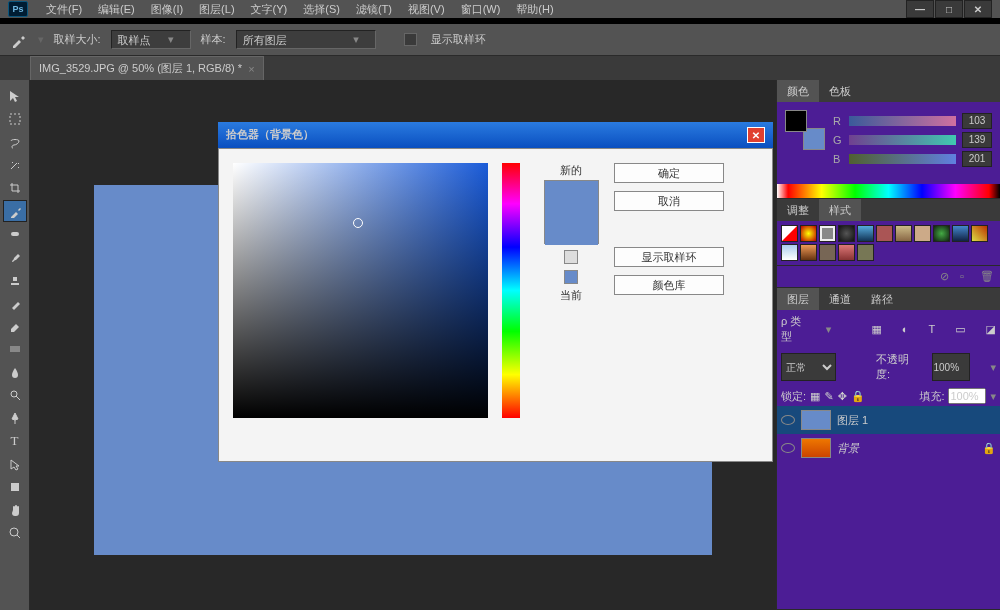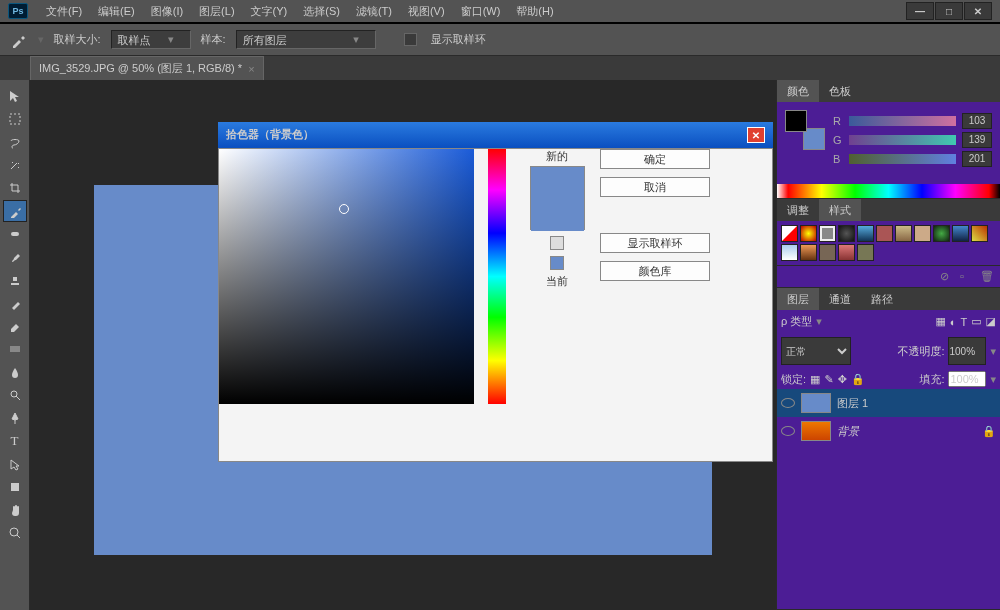--- a/index.html
+++ b/index.html
@@ -1,17 +1,17 @@
 <!DOCTYPE html>
 <html><head>
 <meta charset="utf-8">
 <style>
 *{margin:0;padding:0;box-sizing:border-box;font-family:"Microsoft YaHei",Tahoma,sans-serif;font-size:11px;color:#ccc;user-select:none}
 body{width:1000px;height:610px;background:#535353;overflow:hidden;position:relative}
-.menubar{height:24px;background:#535353;display:flex;align-items:center;padding:0 8px;border-bottom:2px solid #000000}
+.menubar{height:24px;background:#535353;display:flex;align-items:center;padding:0 8px;border-bottom:6px solid #000000}
 .ps-logo{width:20px;height:16px;background:#001d33;border:1px solid #0a567d;border-radius:2px;display:flex;align-items:center;justify-content:center;font-size:9px;color:#6fb7e0;font-weight:bold;margin-right:10px}
 .menu-item{padding:3px 8px;cursor:default;font-size:11px}
 .winctrl{margin-left:auto;display:flex;gap:0}
 .winbtn{width:28px;height:18px;background:#3a3a3a;border:1px solid #222;display:flex;align-items:center;justify-content:center;font-size:10px;font-weight:bold;margin-left:1px}
 .optbar{height:32px;background:#535353;display:flex;align-items:center;padding:0 10px;gap:10px;border-bottom:1px solid #2a2a2a}
 .eyedrop-small{width:18px;height:18px;display:inline-block}
 .opt-label{font-size:11px}
 .opt-select{background:#3d3d3d;border:1px solid #222;border-right:1px solid #666;border-bottom:1px solid #666;color:#ccc;padding:2px 16px 2px 6px;font-size:11px;height:19px;min-width:80px}
 .opt-check{width:13px;height:13px;border:1px solid #666;background:#3a3a3a;display:inline-block;vertical-align:middle;margin-right:4px}
 .tabbar{height:24px;background:#3a3a3a;display:flex;align-items:flex-end;padding-left:30px}
@@ -36,31 +36,31 @@
 .slider-row{display:flex;align-items:center;gap:6px;margin:3px 0}
 .slider-row .lbl{width:10px;color:#aaa}
 .slider-row .trk{flex:1;height:10px}
 .slider-row .trk.r{background:linear-gradient(90deg,#3a5a9a,#d070a0)}
 .slider-row .trk.g{background:linear-gradient(90deg,#704090,#40c8b0)}
 .slider-row .trk.b{background:linear-gradient(90deg,#506030,#6080e0)}
 .slider-row .val{width:30px;height:16px;background:#3a3a3a;border:1px solid #222;text-align:center;font-size:10px;line-height:14px}
 .spectrum{height:14px;margin-top:6px;background:linear-gradient(90deg,#fff 0,#f00 5%,#ff0 20%,#0f0 35%,#0ff 50%,#00f 65%,#f0f 80%,#f00 95%,#000 100%)}
 .swatches-grid{display:grid;grid-template-columns:repeat(11,17px);gap:2px;padding:4px}
 .sw{width:17px;height:17px;border:1px solid #222}
-.layers-opts{display:flex;gap:4px;align-items:center;padding:4px;font-size:10px}
+.layers-opts{display:flex;gap:20px;align-items:center;padding:4px;font-size:10px}
 .layers-opts select,.layers-opts input{background:#3a3a3a;border:1px solid #222;color:#ccc;font-size:10px;height:28px}
 .layer-row{display:flex;align-items:center;height:28px;padding:0 4px;gap:6px}
 .layer-row.active{background:#17497c}
 .eye{width:14px;height:10px;border:1px solid #888;border-radius:50%}
 .thumb{width:30px;height:20px;border:1px solid #888}
 
 .picker{position:absolute;left:218px;top:122px;width:555px;height:340px;z-index:100}
 .picker-title{height:26px;background:linear-gradient(180deg,#2a7be0,#0a4fc0);color:#fff;font-weight:bold;font-size:12px;padding:5px 8px;display:flex;justify-content:space-between}
 .picker-close{width:18px;height:16px;background:#e04030;border:1px solid #fff;color:#fff;display:flex;align-items:center;justify-content:center;font-size:10px;font-weight:bold}
-.picker-body{background:#f4f4f4;border:1px solid #888;height:314px;display:flex;gap:8px}
+.picker-body{background:#f4f4f4;border:1px solid #888;height:314px;padding:14px;display:flex;gap:8px}
 .sv-box{width:255px;height:255px;background:linear-gradient(0deg,#000,transparent),linear-gradient(90deg,#fff,#1a5bd8);position:relative}
 .sv-cursor{position:absolute;width:10px;height:10px;border:1px solid #fff;border-radius:50%;left:120px;top:55px}
 .hue-strip{width:18px;height:255px;background:linear-gradient(180deg,#f00 0%,#f0f 16%,#00f 33%,#0ff 50%,#0f0 66%,#ff0 83%,#f00 100%);margin-left:6px}
 .preview-col{width:70px;margin-left:8px}
 .prev-lbl{font-size:11px;color:#333;text-align:center;margin-bottom:2px}
 .prev-box{width:55px;height:64px;border:1px solid #888;margin:0 auto}
 .prev-new{height:32px;background:#678bc9}
 .prev-cur{height:32px;background:#678bc9}
 .cube-ic{width:14px;height:14px;border:1px solid #888;margin:6px auto;background:#ddd}
 .sm-sw{width:14px;height:14px;border:1px solid #888;margin:4px auto;background:#678bc9}

